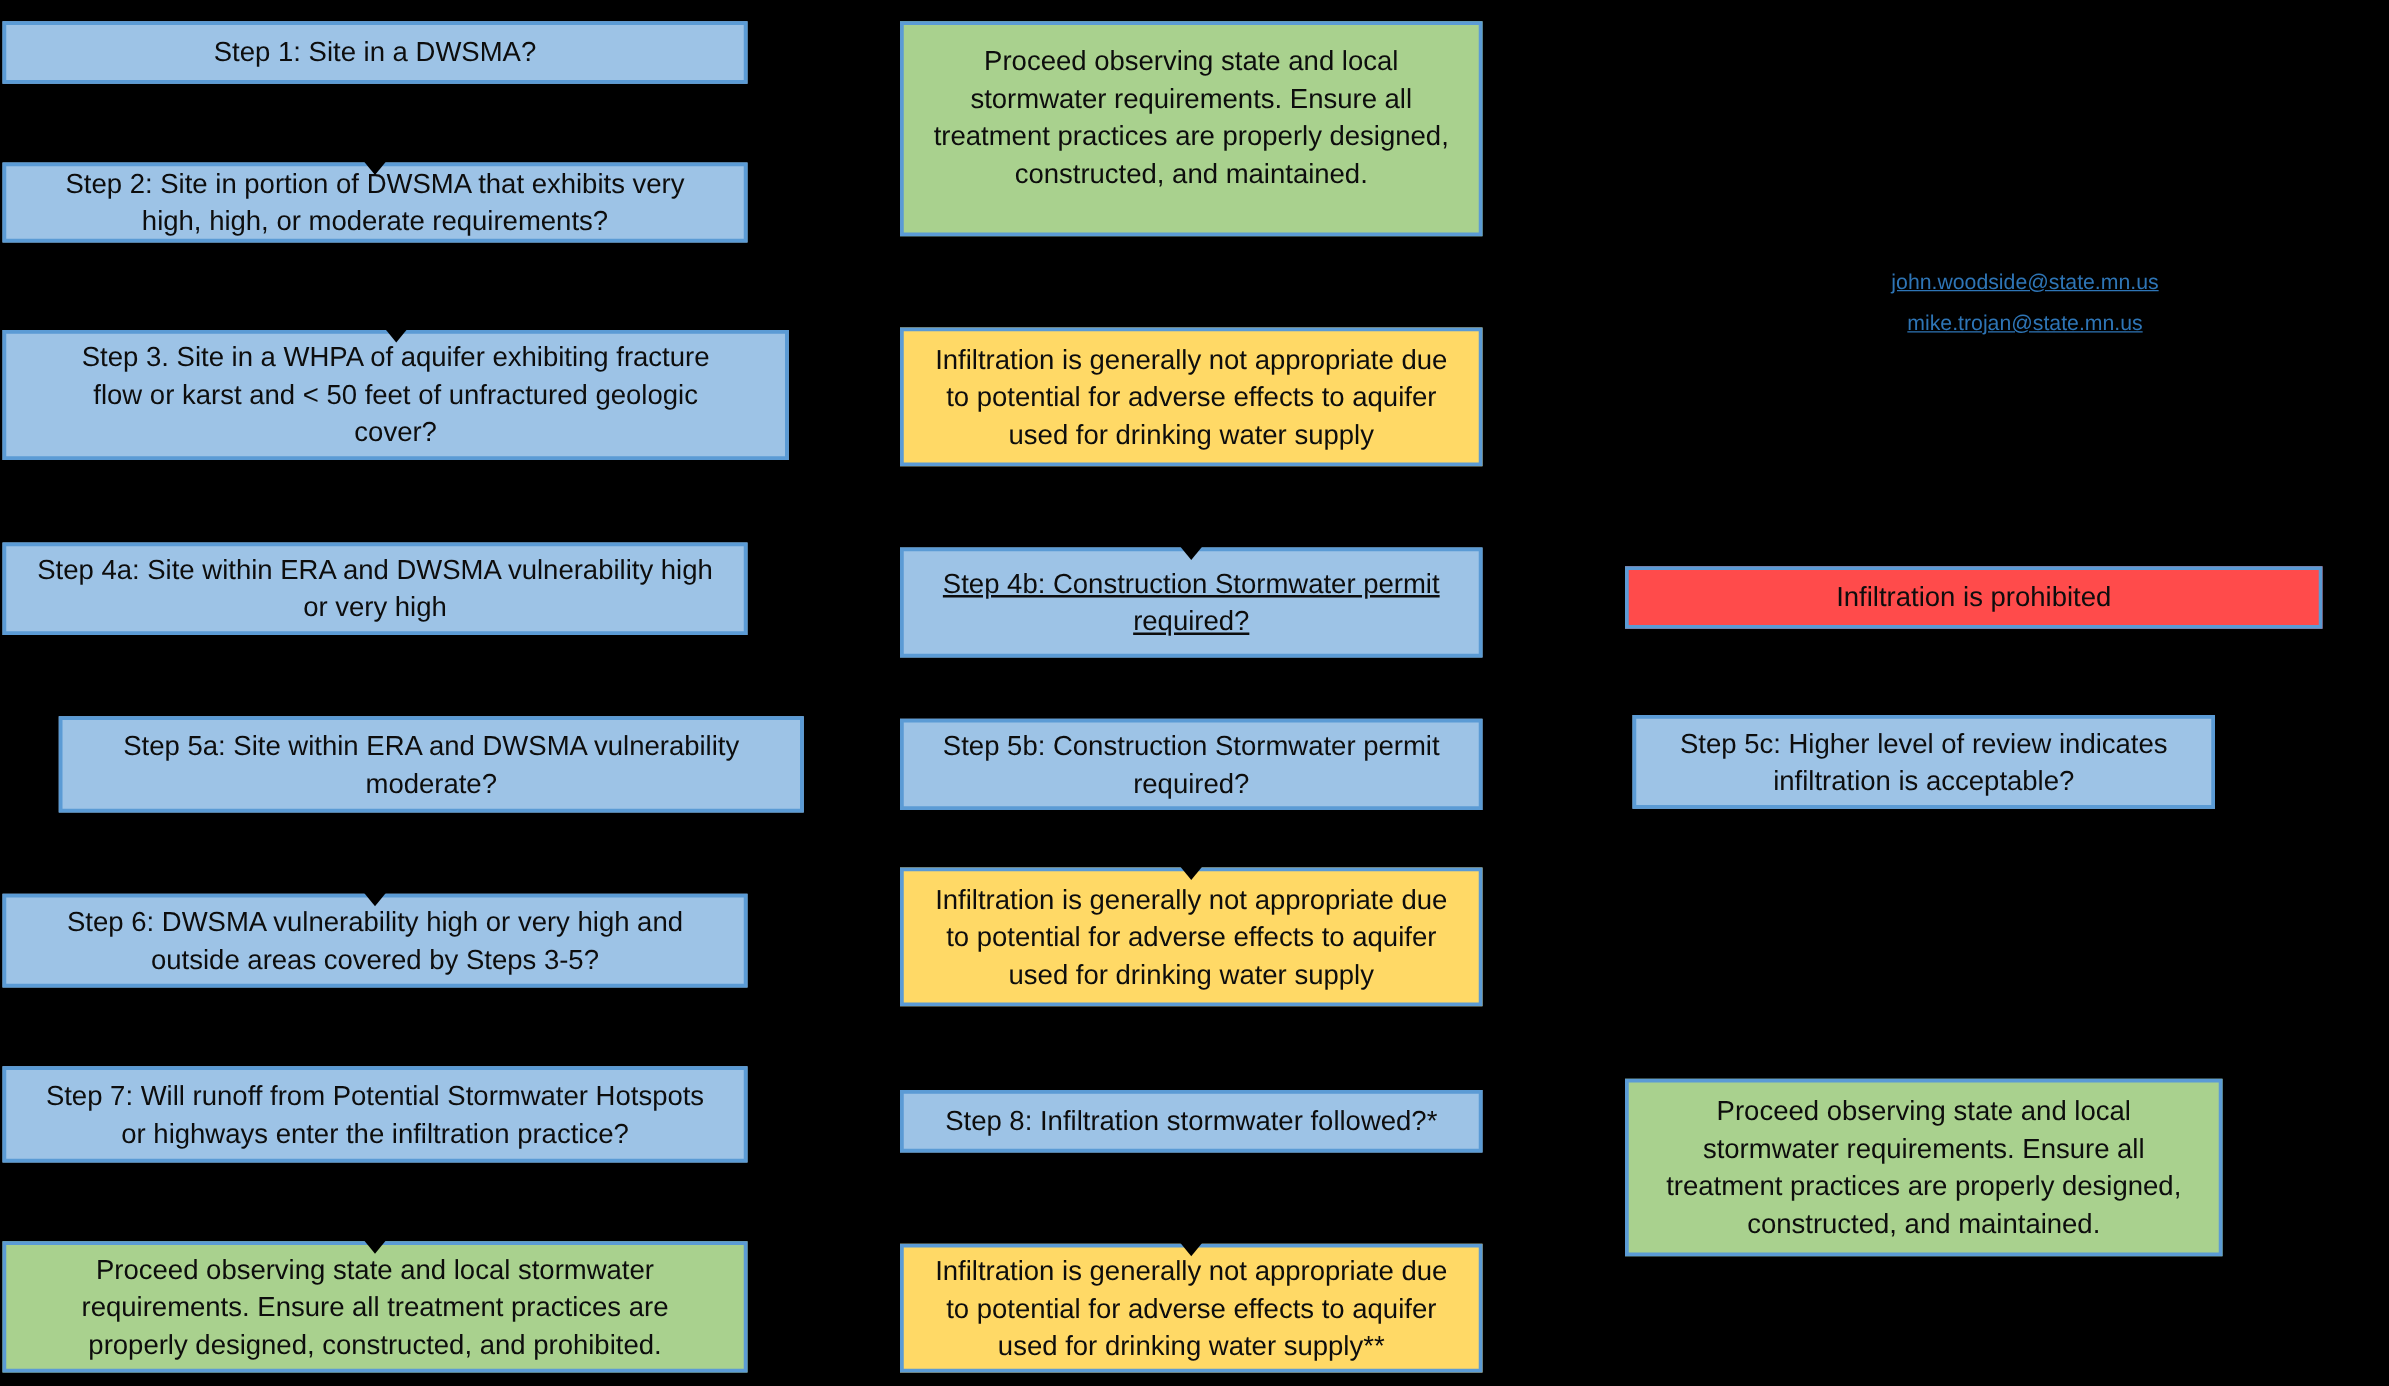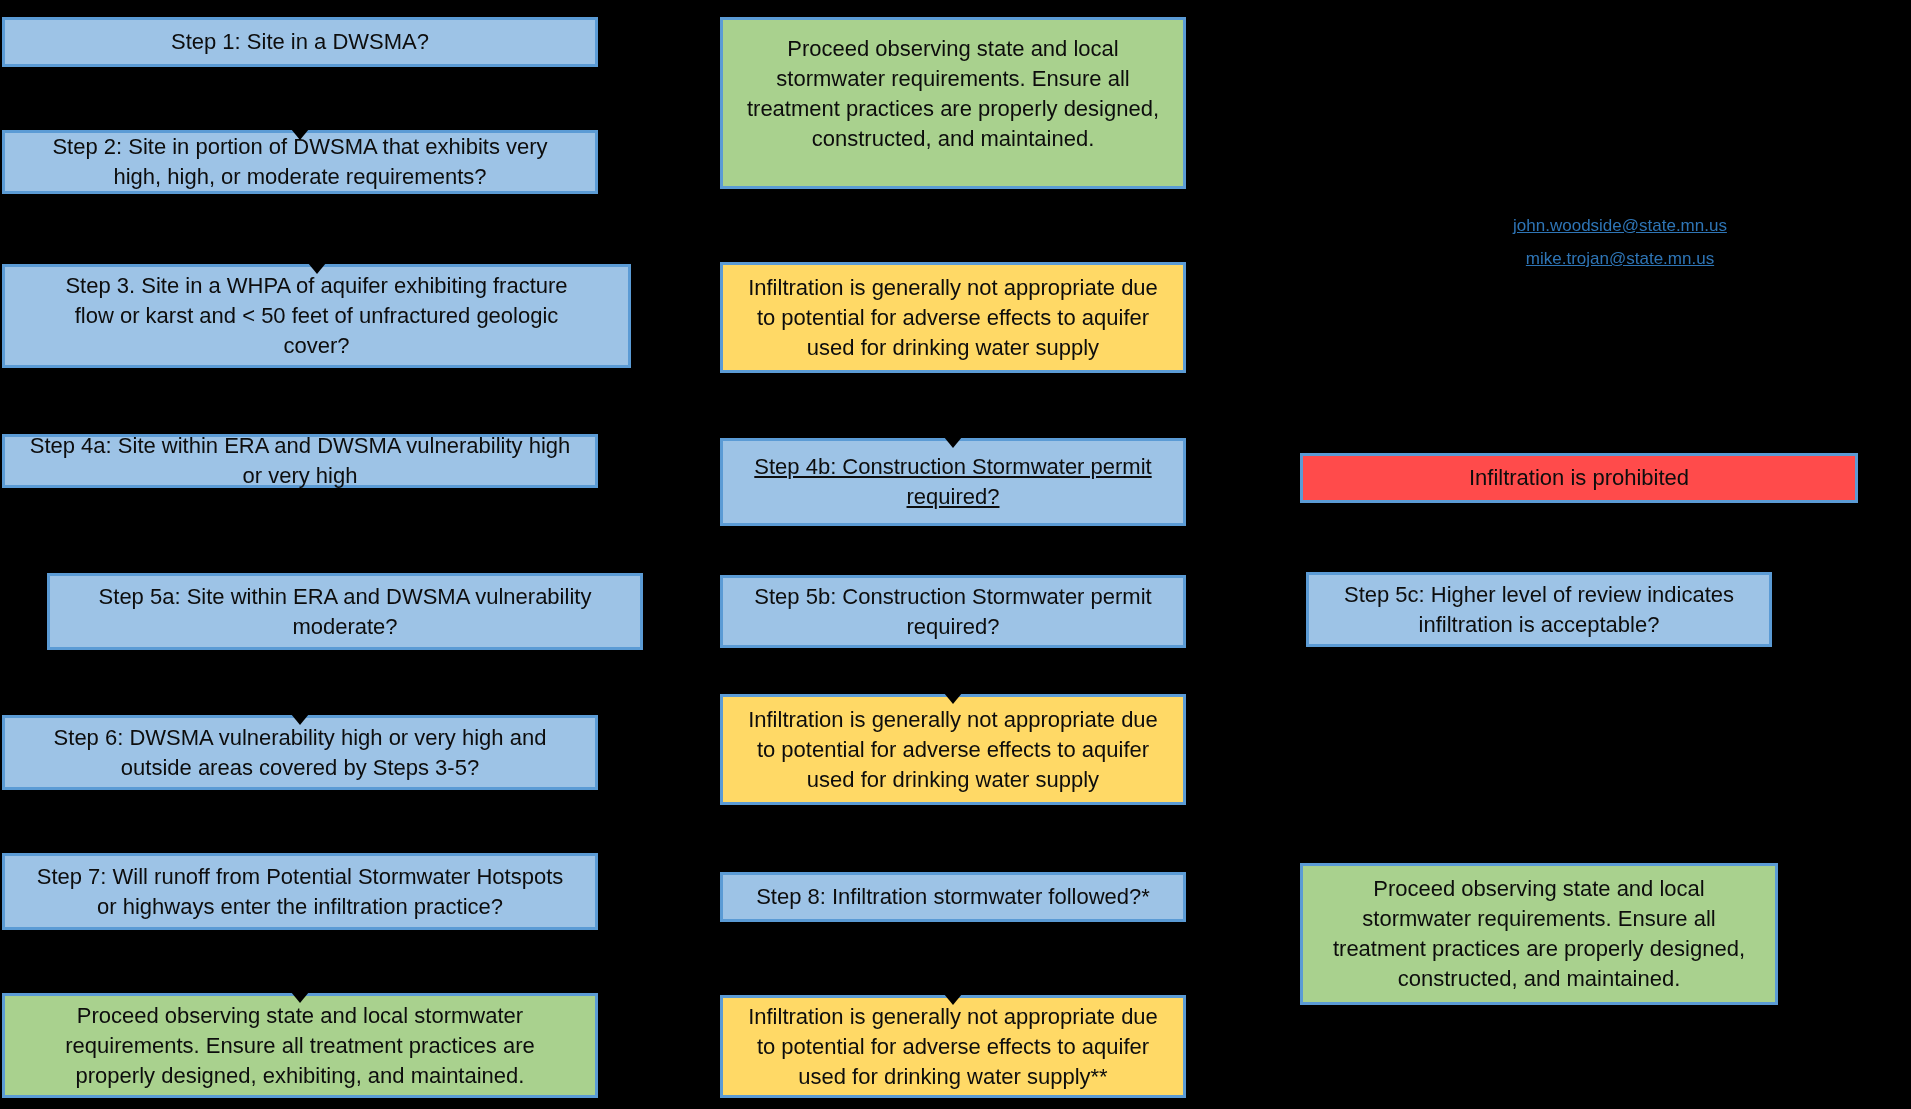--- a/index.html
+++ b/index.html
@@ -40,21 +40,21 @@
     border-left:9px solid transparent;
     border-right:9px solid transparent;
     border-top:11px solid #000;
   }
   
   #n-step1      {left:2px;   top:17px;  width:596px; height:42px;}
   #n-green-top  {left:720px; top:17px;  width:466px; height:172px;}
   #n-step2      {left:2px;   top:130px; width:596px; height:64px;}
   #n-step3      {left:2px;   top:264px; width:629px; height:104px;}
   #n-yellow1    {left:720px; top:262px; width:466px; height:111px; padding:4px 6px;}
-  #n-step4a     {left:2px;   top:434px; width:596px; height:54px;}
+  #n-step4a     {left:2px;   top:434px; width:596px; height:74px;}
   #n-step4b     {left:720px; top:438px; width:466px; height:88px;text-decoration:underline;}
   #n-red        {left:1300px;top:453px; width:558px; height:45px;}
   #n-step5a     {left:2px;   top:573px; width:596px; height:77px;margin-left:45px;}
   #n-step5b     {left:720px; top:575px; width:466px; height:73px;}
   #n-step5c     {left:1306px;top:572px; width:466px; height:75px;}
   #n-step6      {left:2px;   top:715px; width:596px; height:75px;}
   #n-yellow2    {left:720px; top:694px; width:466px; height:111px; padding:4px 6px;}
   #n-step7      {left:2px;   top:853px; width:596px; height:77px;}
   #n-step8      {left:720px; top:872px; width:466px; height:48px;}
   #n-green-right{left:1300px;top:863px; width:478px; height:142px;}
@@ -132,19 +132,19 @@
 
   <div class="node blue" id="n-step8">Step 8: Infiltration stormwater followed?*</div>
 
   <div class="node green" id="n-green-right">Proceed observing state and local
 stormwater requirements. Ensure all
 treatment practices are properly designed,
 constructed, and maintained.</div>
 
   <div class="node green tick" id="n-green-bl">Proceed observing state and local stormwater
 requirements. Ensure all treatment practices are
-properly designed, exhibiting, and maintained.</div>
+properly designed, constructed, and prohibited.</div>
 
   <div class="node yellow tick" id="n-yellow-bot">Infiltration is generally not appropriate due
 to potential for adverse effects to aquifer
 used for drinking water supply**</div>
 
 </div>
 
 </body></html>

